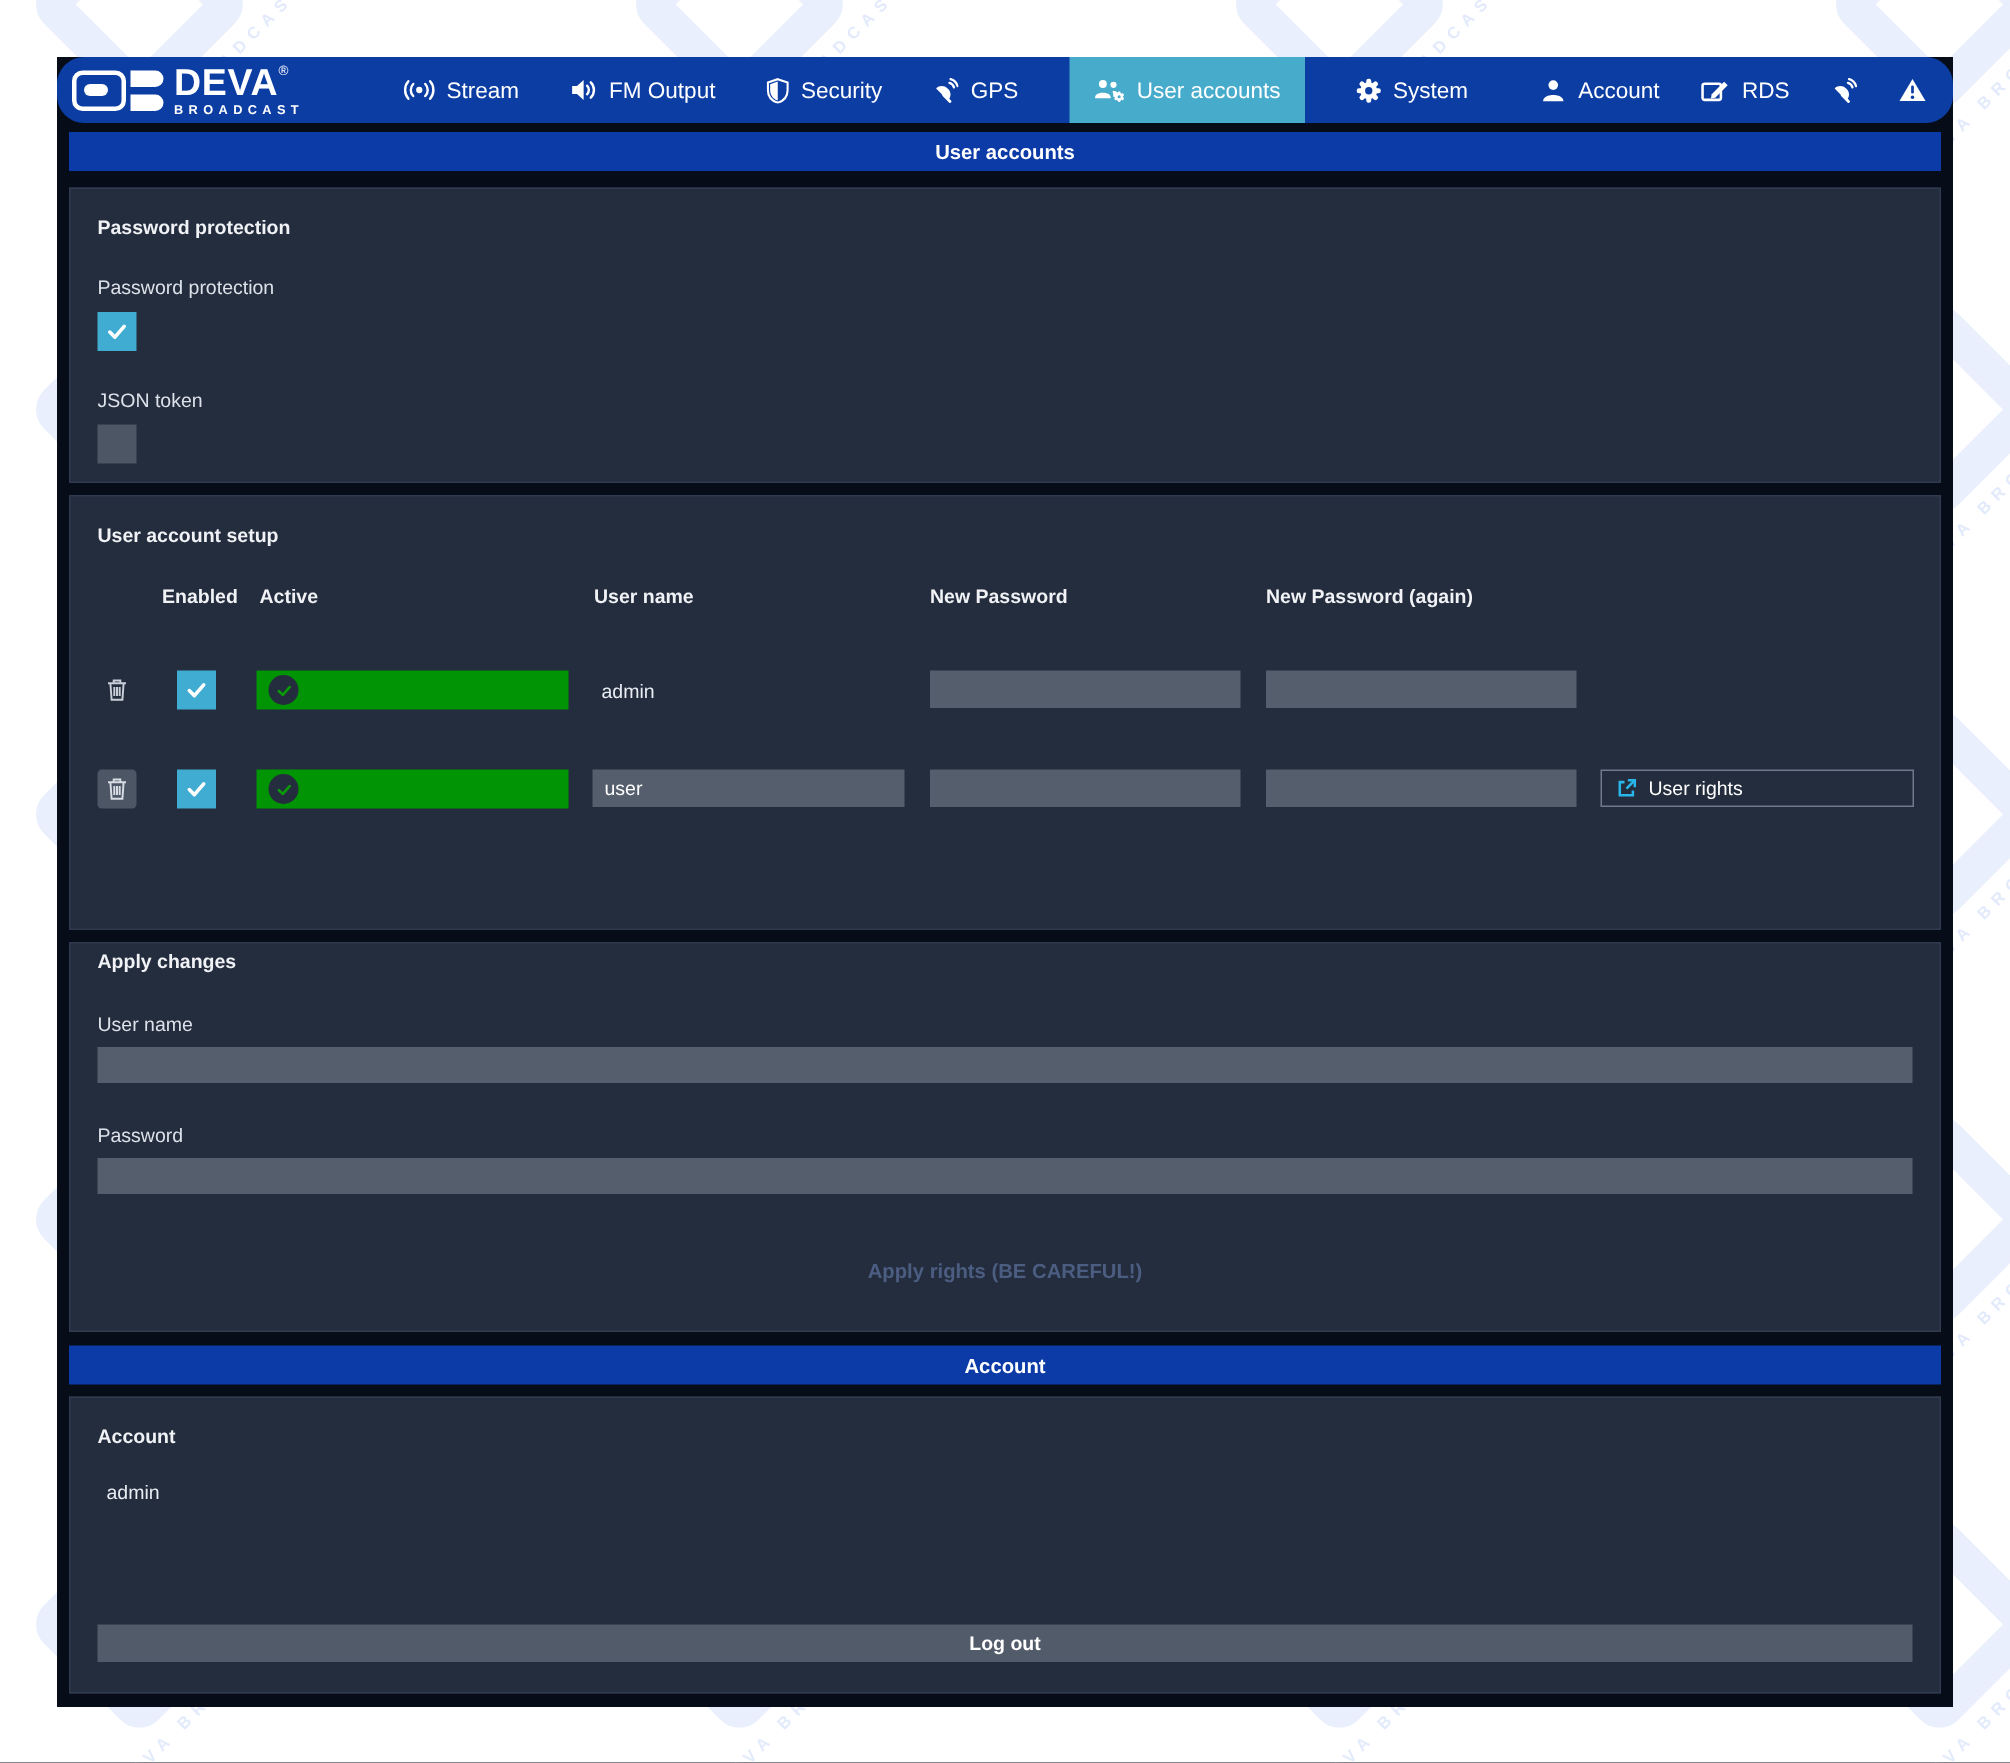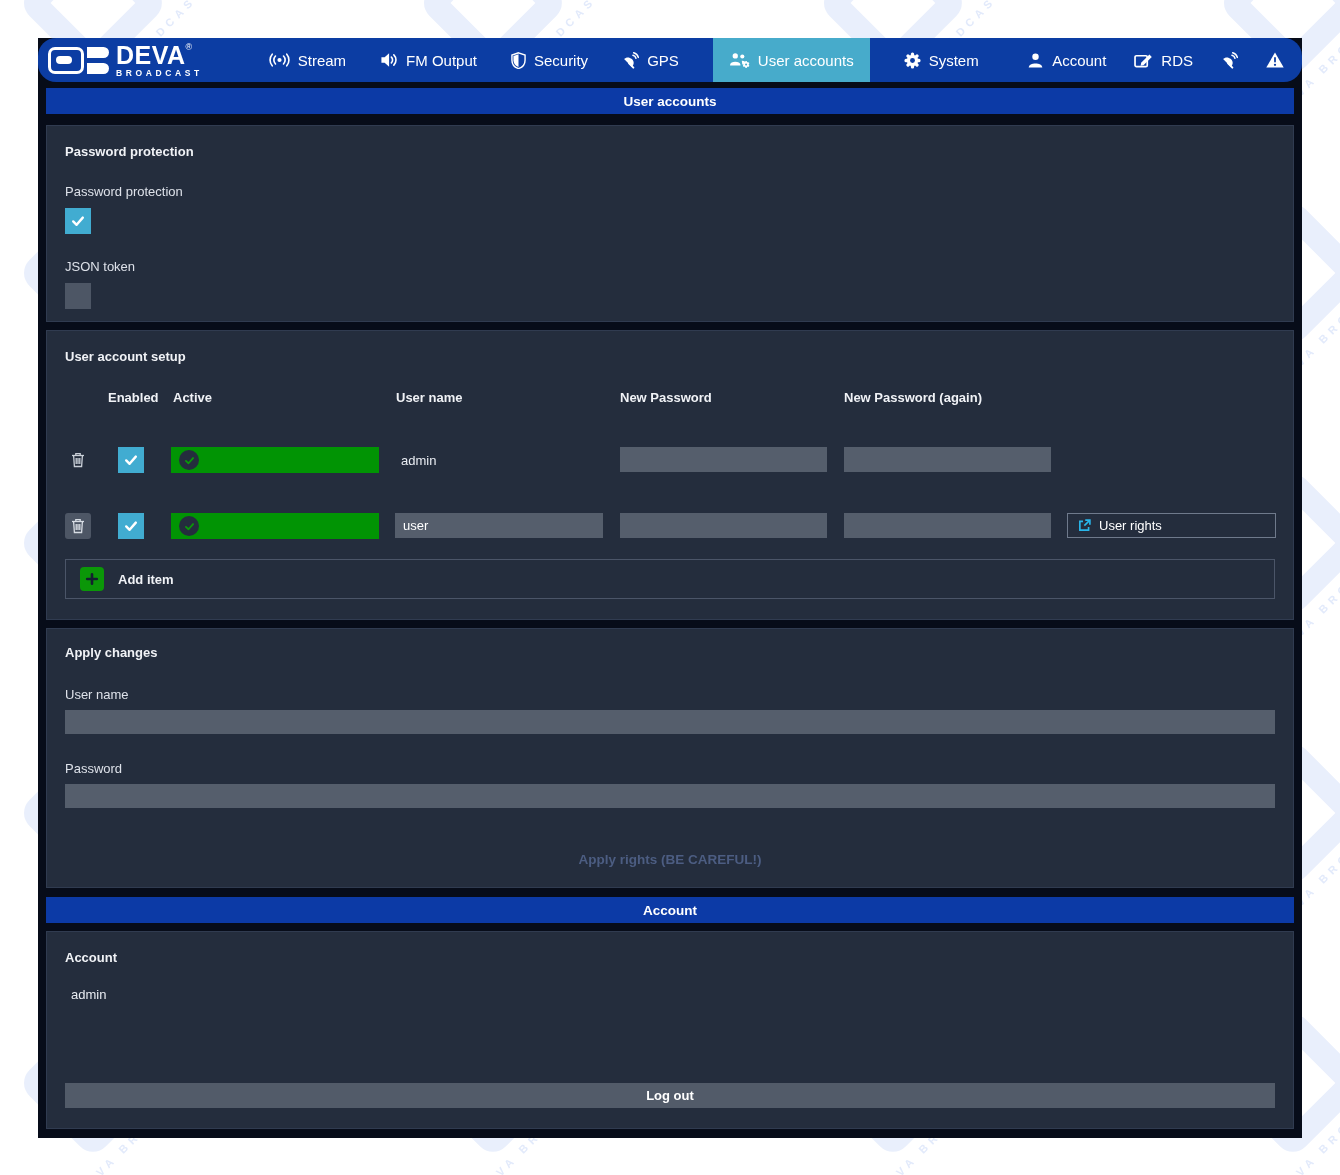--- a/index.html
+++ b/index.html
@@ -81,21 +81,21 @@
   .uname-text { left:330px; width:208px; height:26px; display:flex; align-items:center; font-size:13px; color:#e9ecf2; padding-left:6px; }
   .text-input { background:#555e6c; border:none; color:#fff; font-size:13px; font-family:"Liberation Sans", sans-serif; padding:0 8px; height:25px; }
   .in-uname { left:330px; width:208px; }
   .in-pw1 { left:555px; width:207px; }
   .in-pw2 { left:779px; width:207px; }
   .rights-btn { left:1002px; width:209px; height:25px; background:transparent; border:1px solid #6f7a8c; color:#fff; font-size:13px; font-family:"Liberation Sans", sans-serif; display:flex; align-items:center; gap:8px; padding:0 10px; cursor:pointer; }
   .add-item-row { position:absolute; left:18px; right:18px; top:228px; height:40px; border:1px solid #4b5568; display:flex; align-items:center; cursor:pointer; }
   .add-btn { width:24px; height:24px; background:#0b9708; border:none; border-radius:4px; margin-left:14px; display:flex; align-items:center; justify-content:center; cursor:pointer; }
   .add-label { margin-left:14px; font-size:13px; font-weight:bold; color:#f0f2f6; }
 
-  #panel-apply { height:260px; padding:16px 18px; }
+  #panel-apply { height:260px; padding:4px 18px; }
   #panel-apply .field-label { margin-top:27px; margin-bottom:8px; }
   .wide-input { width:100%; height:24px; }
   .apply-btn {
     display:block; margin:44px auto 0 auto; background:transparent; border:none;
     color:#4c5d82; font-size:13.5px; font-weight:bold; font-family:"Liberation Sans", sans-serif; cursor:pointer;
   }
 
   #panel-account { height:198px; padding:18px; }
   #panel-account .field-label { margin-top:24px; }
   .logged-user { margin-top:22px; padding-left:6px; font-size:13px; color:#e9ecf2; }
@@ -381,28 +381,20 @@
       <button class="rights-btn">
         <svg viewBox="0 0 14 14" width="13" height="13" fill="none" stroke="#29b6ea" stroke-width="1.8">
             <path d="M5.4 2.6 H2 V12 H11.4 V8.6"></path>
             <path d="M7.8 1.2 H12.8 V6.2"></path>
             <path d="M12.2 1.8 L6.8 7.2"></path>
           </svg>
         <span>User rights</span>
       </button>
     </div>
 
-    <div class="add-item-row">
-      <button class="add-btn">
-        <svg viewBox="0 0 14 14" width="14" height="14">
-            <path d="M7 2.2 V11.8 M2.2 7 H11.8" stroke="#142030" stroke-width="2.6" stroke-linecap="round"></path>
-          </svg>
-      </button>
-      <span class="add-label">Add item</span>
-    </div>
   </div>
 
   <div class="panel" id="panel-apply">
     <div class="panel-title">Apply changes</div>
     <div class="field-label">User name</div>
     <input class="text-input wide-input" type="text" value="" style="">
     <div class="field-label">Password</div>
     <input class="text-input wide-input" type="password" value="" style="">
     <button class="apply-btn">Apply rights (BE CAREFUL!)</button>
   </div>

